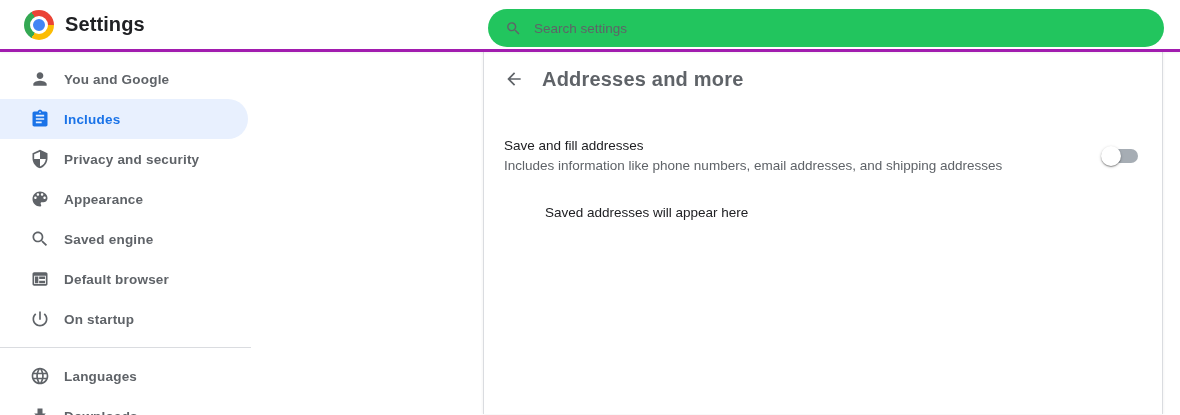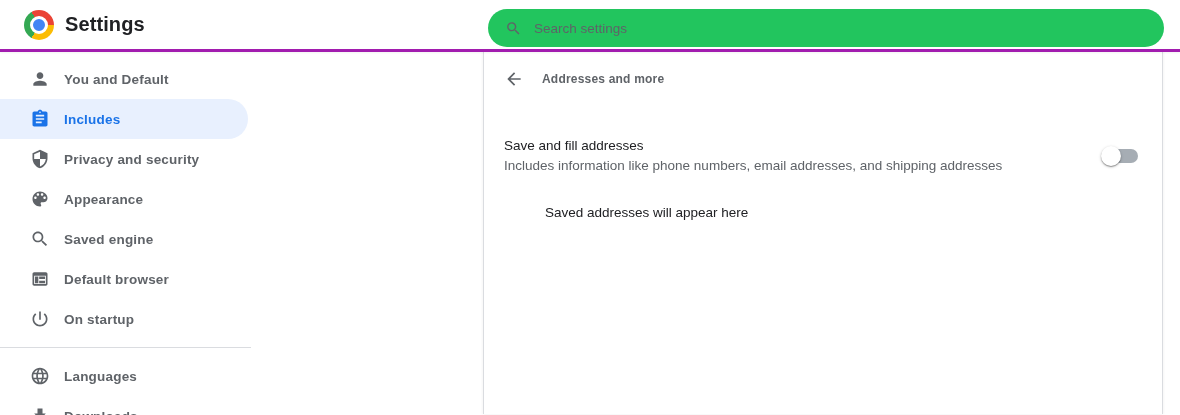--- a/index.html
+++ b/index.html
@@ -125,21 +125,21 @@
     padding: 0 20px;
   }
   .back-btn {
     width: 20px; height: 20px;
     fill: #5f6368;
     cursor: pointer;
     flex: none;
   }
   .subpage-title {
     margin-left: 18px;
-    font-size: 12px;
+    font-size: 20px;
     font-weight: 700;
     letter-spacing: 0.2px;
     color: #5f6368;
   }
   .toggle-row {
     display: flex;
     align-items: center;
     margin-top: 38px;
     padding: 0 24px 0 20px;
     gap: 36px;
@@ -195,21 +195,21 @@
 </header>
 
 <div class="page">
 
   <nav class="sidebar">
 
     <div class="nav-item">
       <svg viewBox="0 0 24 24">
           <path d="M12 12c2.21 0 4-1.79 4-4s-1.79-4-4-4-4 1.79-4 4 1.79 4 4 4zm0 2c-2.67 0-8 1.34-8 4v2h16v-2c0-2.66-5.33-4-8-4z"></path>
         </svg>
-      <span class="nav-label">You and Default</span>
+      <span class="nav-label">You and Google</span>
     </div>
 
     <div class="nav-item selected">
       <svg viewBox="0 0 24 24">
           <path d="M19 3h-4.18C14.4 1.84 13.3 1 12 1c-1.3 0-2.4.84-2.82 2H5c-1.1 0-2 .9-2 2v14c0 1.1.9 2 2 2h14c1.1 0 2-.9 2-2V5c0-1.1-.9-2-2-2zm-7 0c.55 0 1 .45 1 1s-.45 1-1 1-1-.45-1-1 .45-1 1-1zm2 14H7v-2h7v2zm3-4H7v-2h10v2zm0-4H7V7h10v2z"></path>
         </svg>
       <span class="nav-label">Includes</span>
     </div>
 
     <div class="nav-item">

